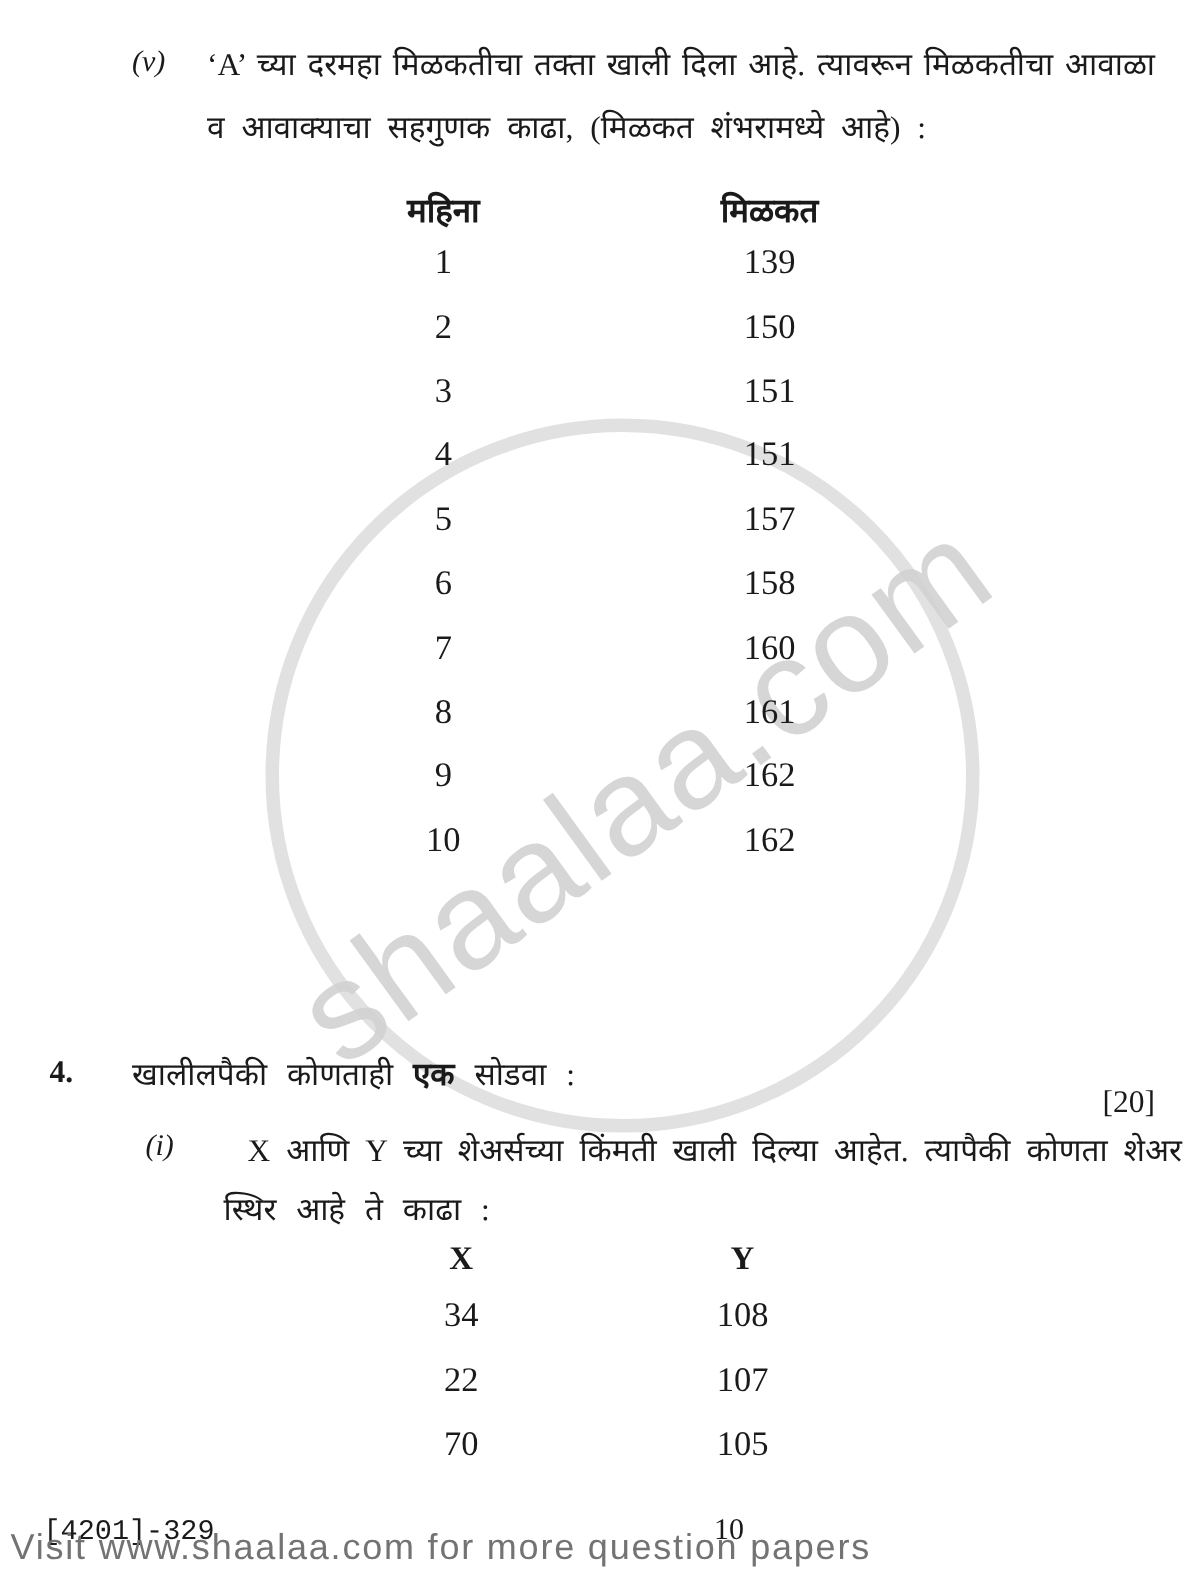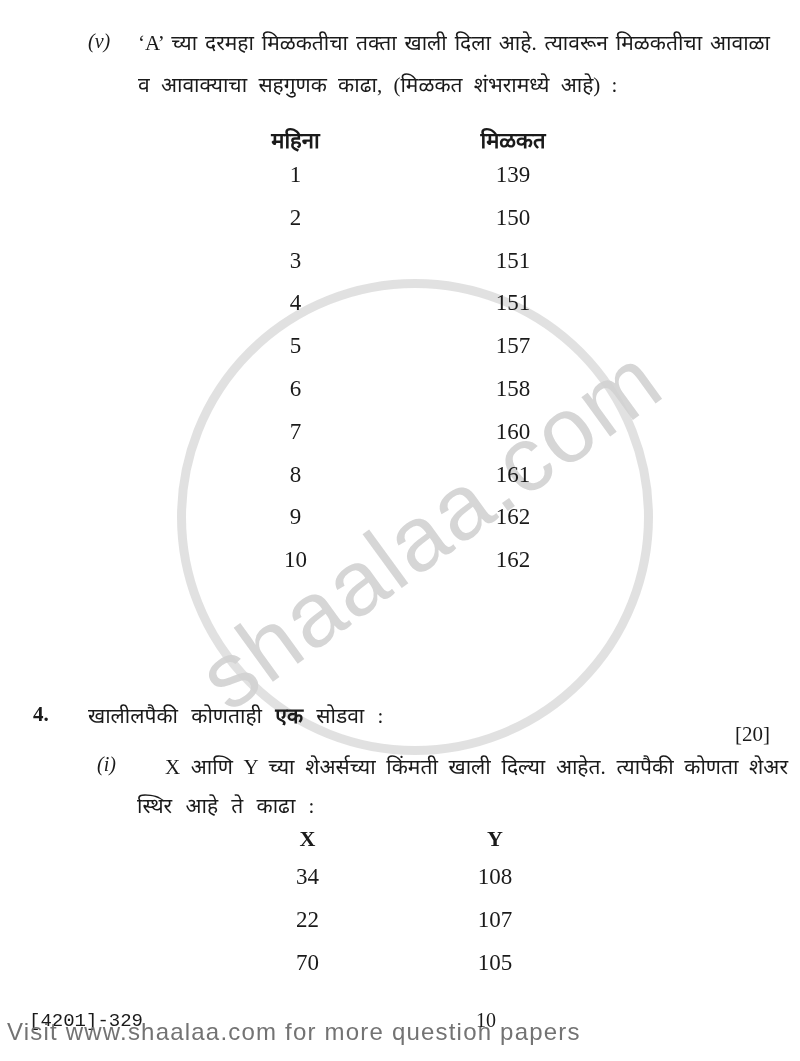--- a/index.html
+++ b/index.html
@@ -122,21 +122,21 @@
     <div class="abs qnum" style="left:33px;top:702px;">4.</div>
     <div class="abs dev ws8" style="left:88px;top:701px;">
       <span>खालीलपैकी कोणताही</span>
       <span class="bold">एक</span>
       <span>सोडवा :</span>
     </div>
     <div class="abs marks" style="left:728px;top:702px;width:42px;text-align:right;">[20]</div>
 
     <div class="abs marker" style="left:97px;top:753px;">(i)</div>
     <div class="abs dev just" style="left:149px;top:752px;width:623px;margin-left:16px;">X आणि Y च्या शेअर्सच्या किंमती खाली दिल्या आहेत. त्यापैकी कोणता शेअर</div>
-    <div class="abs dev ws8" style="left:137px;top:791px;">स्थिर आहे ते काढा :</div>
+    <div class="abs dev ws8" style="left:149px;top:791px;">स्थिर आहे ते काढा :</div>
 
     <div class="abs t2" style="left:0;top:826px;width:800px;">
       <div class="thead">
         <span class="c1">X</span>
         <span class="c2">Y</span>
       </div>
       <div>
           <div class="trow">
             <span class="c1 num">34</span>
             <span class="c2 num">108</span>

